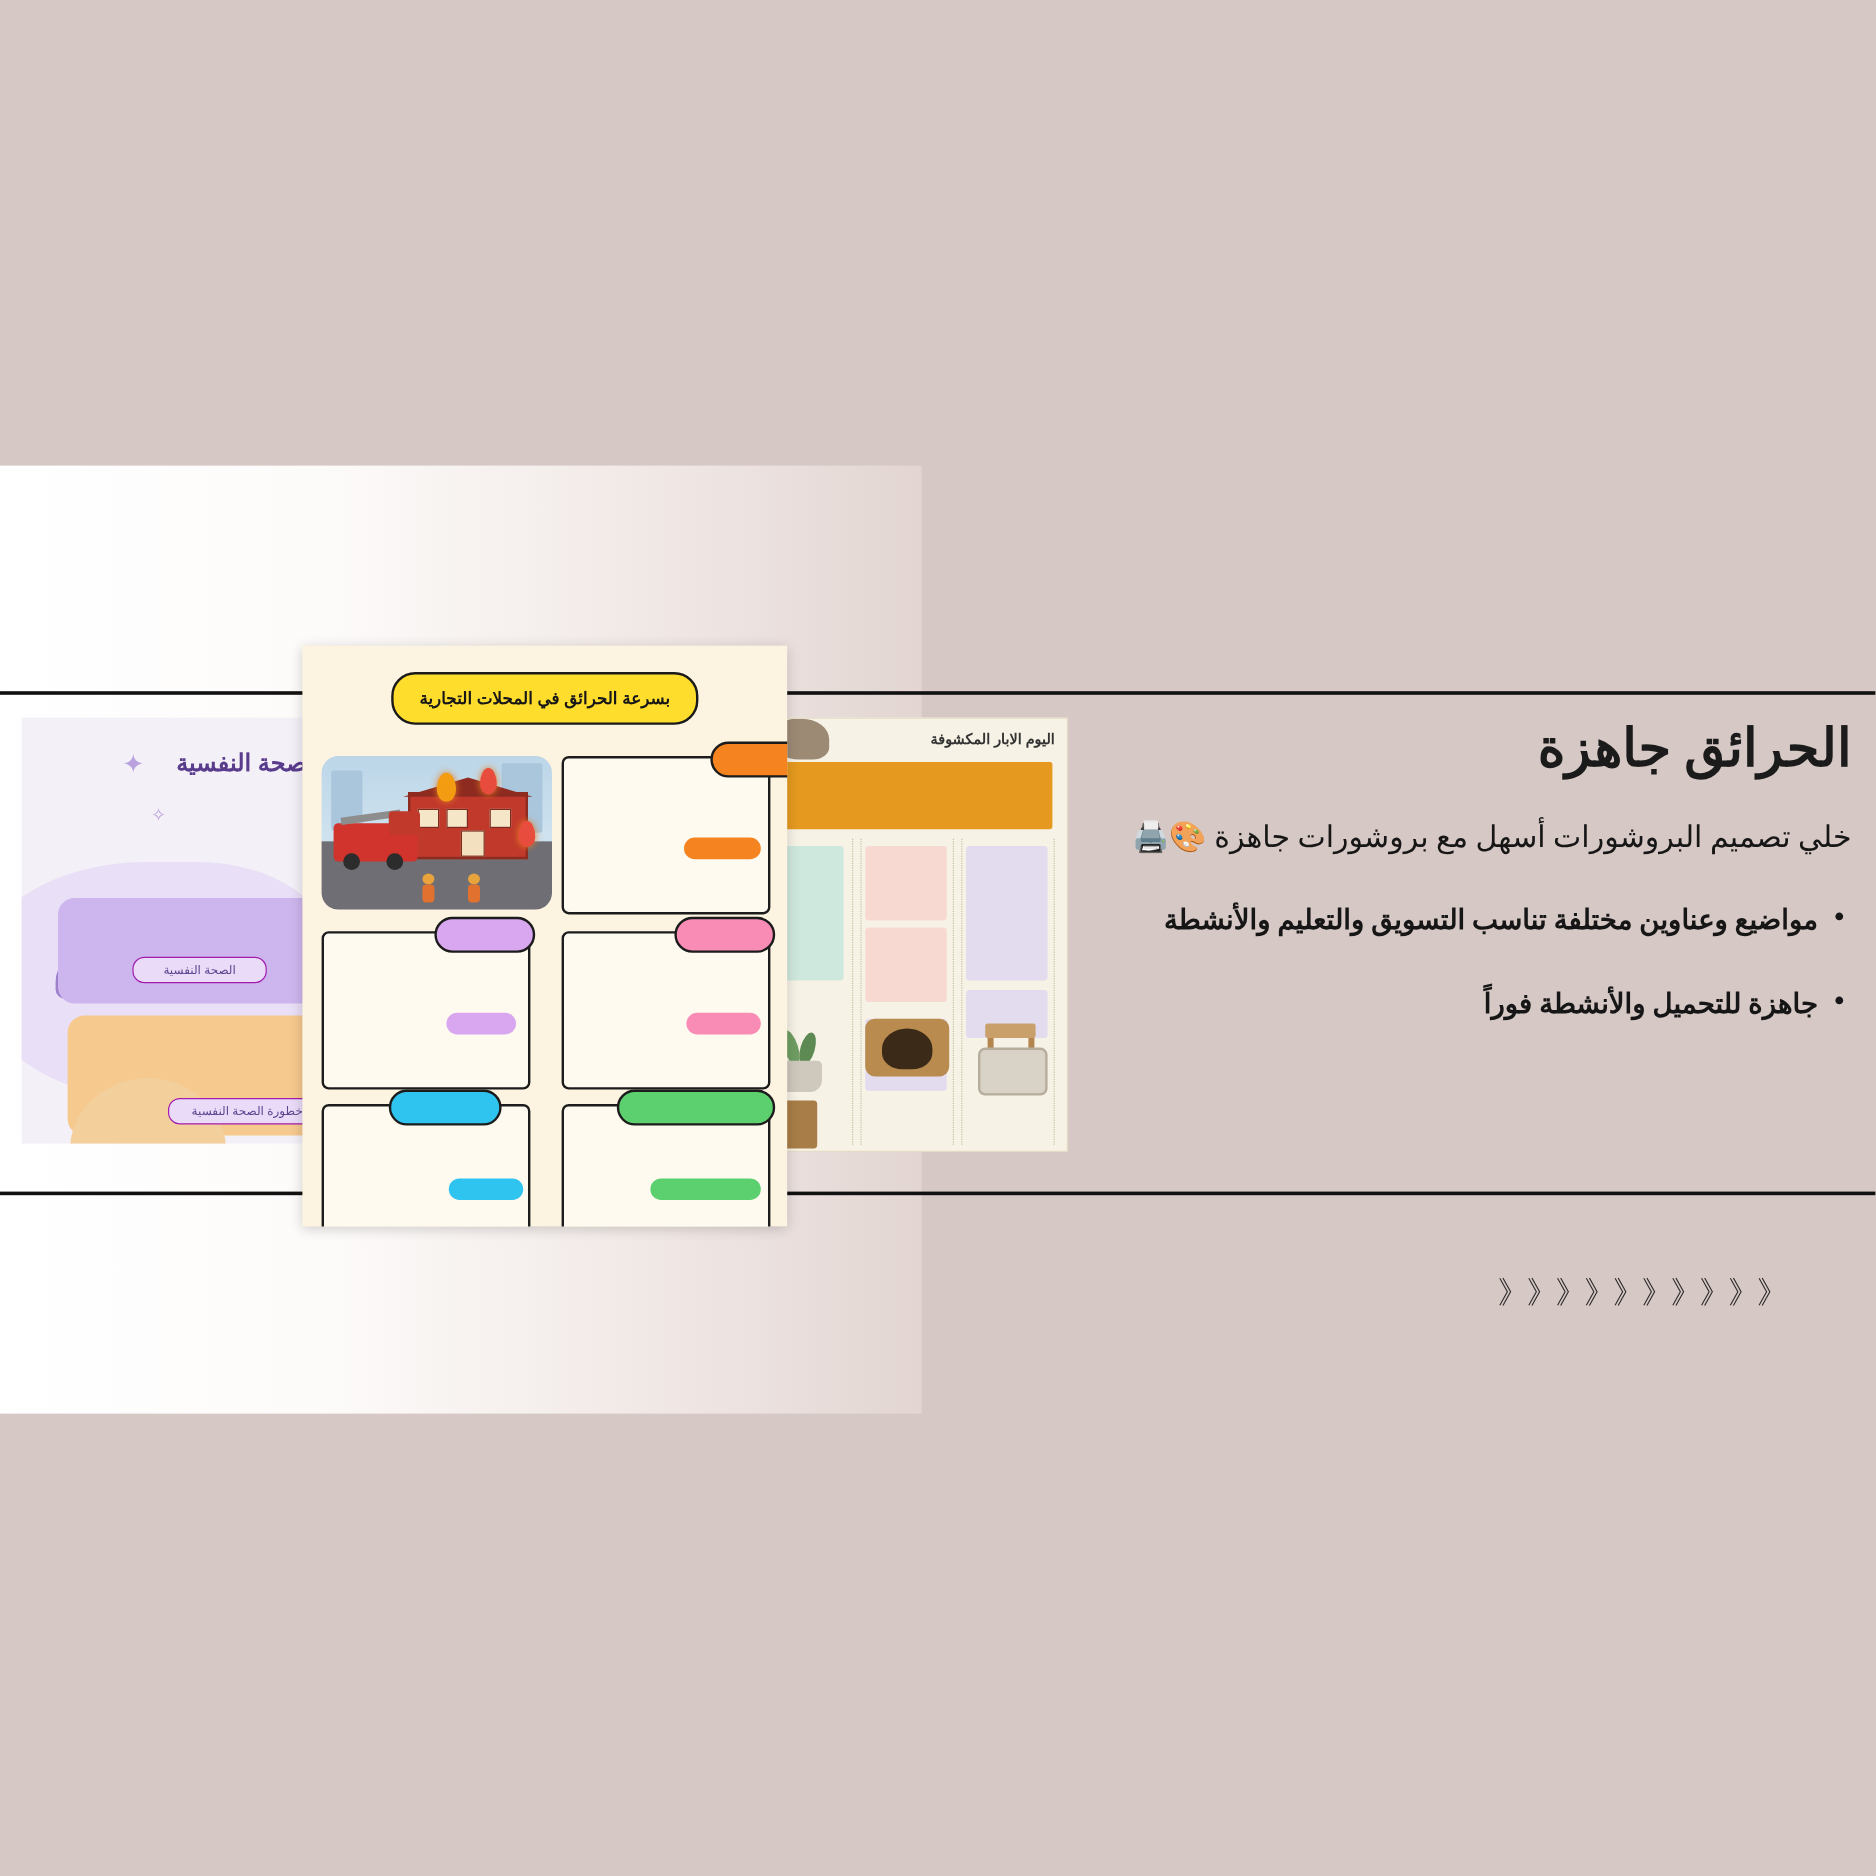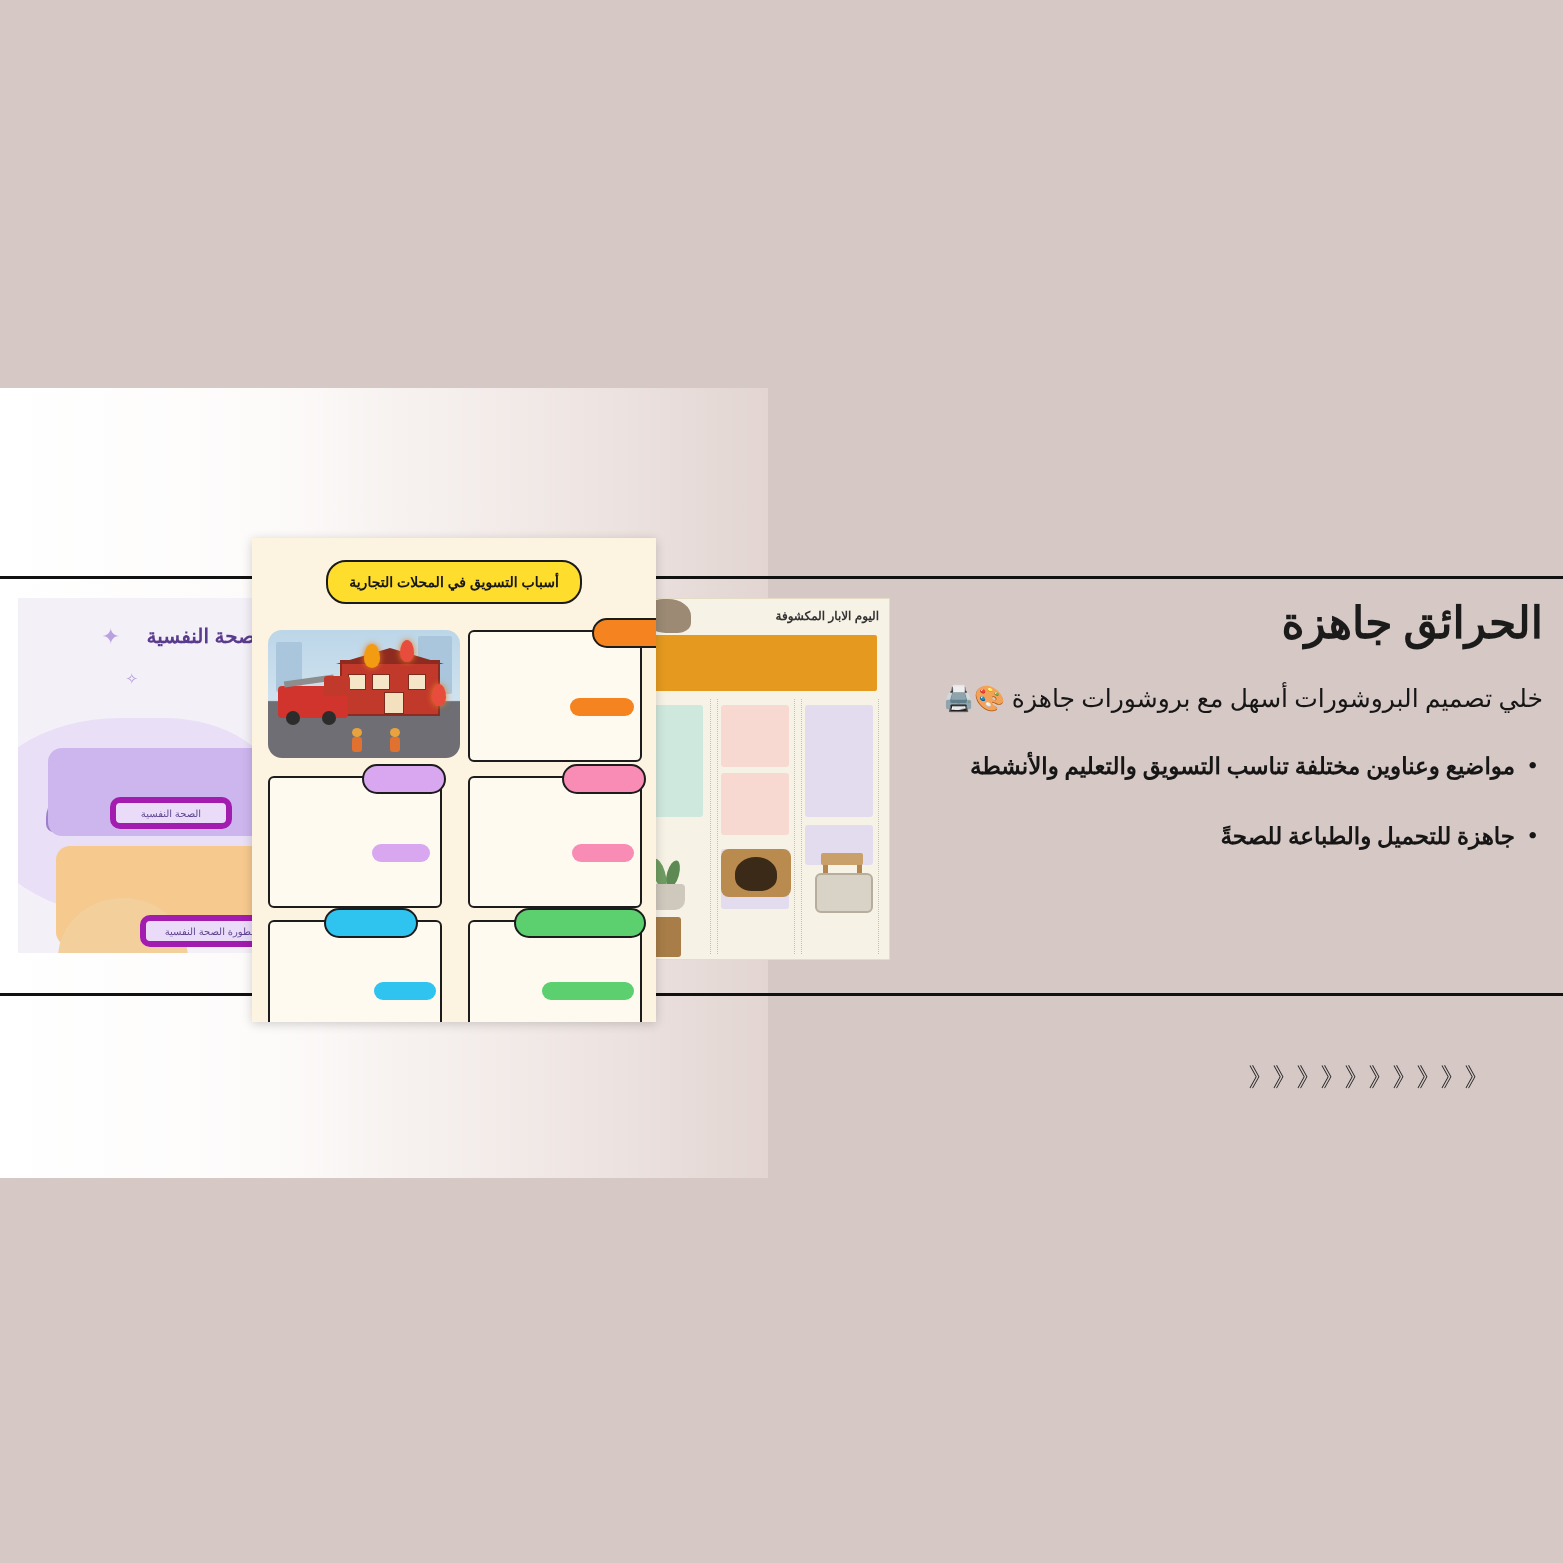--- a/index.html
+++ b/index.html
@@ -154,21 +154,21 @@
     top: 248px;
     width: 382px;
     height: 100px;
     background: #f6c98e;
     border-radius: 14px;
   }
   .cp-pill {
     position: absolute;
     height: 20px;
     background: #eadcf9;
-    border: 6px solid #a21caf;
+    border: 1px solid #a21caf;
     border-radius: 10px;
     font-size: 10px;
     color: #5f4590;
     display: flex;
     align-items: center;
     justify-content: center;
     direction: rtl;
   }
   .cp-pill.p1 { left: 92px; top: 199px; width: 110px; }
   .cp-pill.p2 { left: 140px; top: 915px; }
@@ -486,21 +486,21 @@
   <div class="cb-well">
     <div class="post l"></div>
       <div class="post r"></div>
     <div class="roof"></div>
       <div class="base"></div>
   </div>
   <div class="cb-brown"></div>
 </div>
 
 <div class="card-fire">
-  <div class="cf-title">أسباب التسويق في المحلات التجارية</div>
+  <div class="cf-title">بسرعة الحرائق في المحلات التجارية</div>
 
   <div class="cf-img">
     <div class="sky-b1"></div>
     <div class="sky-b2"></div>
     <div class="cf-house"></div>
     <div class="cf-win w1"></div>
     <div class="cf-win w2"></div>
     <div class="cf-win w3"></div>
     <div class="cf-door"></div>
     <div class="flame f1"></div>
@@ -540,17 +540,17 @@
   <div class="cf-sub s3"></div>
   <div class="cf-sub s4"></div>
   <div class="cf-sub s5"></div>
 </div>
 
 <div class="textcol">
   <h1 class="headline">الحرائق جاهزة</h1>
   <p class="lead">خلي تصميم البروشورات أسهل مع بروشورات جاهزة 🎨🖨️</p>
   <ul class="bullets">
     <li>مواضيع وعناوين مختلفة تناسب التسويق والتعليم والأنشطة</li>
-    <li>جاهزة للتحميل والطباعة للصحةً</li>
+    <li>جاهزة للتحميل والأنشطة فوراً</li>
   </ul>
 </div>
 
 <div class="chevrons">《《《《《《《《《《</div>
 
 </body></html>

